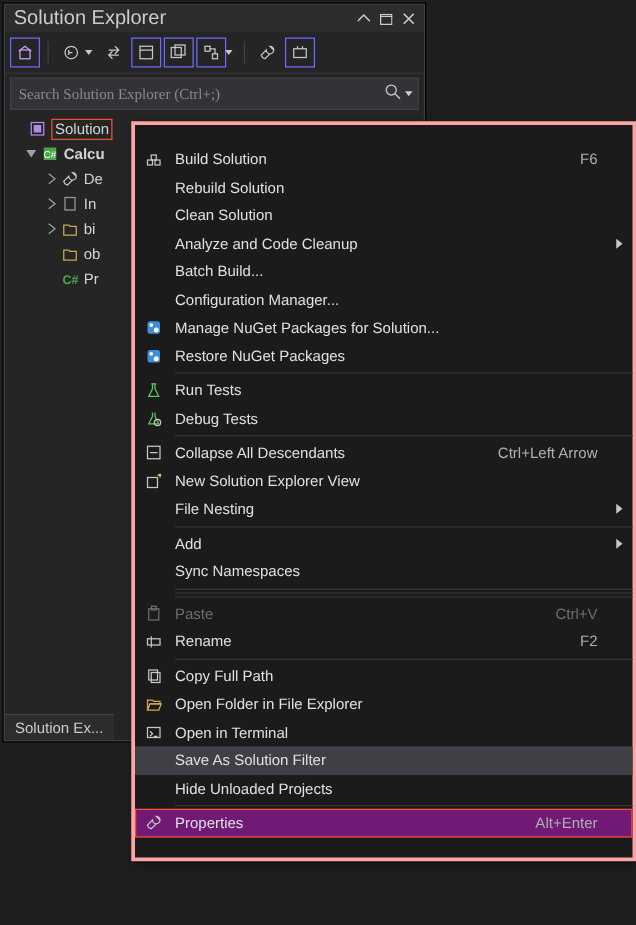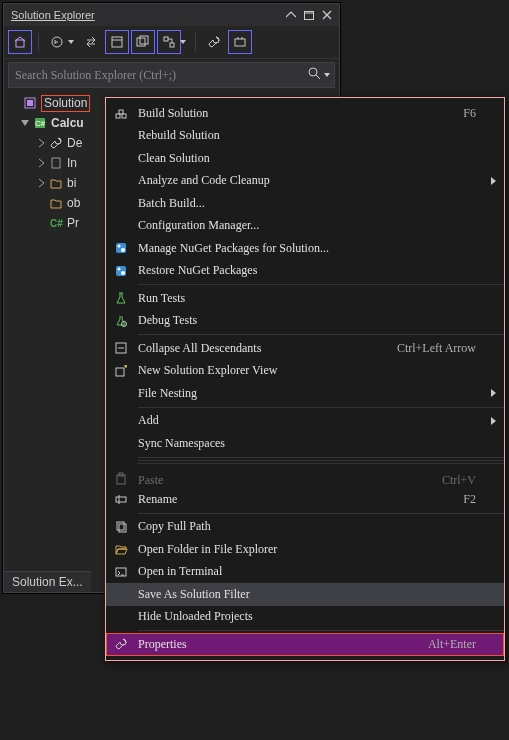--- a/index.html
+++ b/index.html
@@ -25,21 +25,21 @@
     box-shadow: 0 0 0 1px #000;
   }
   .titlebar {
     display: flex;
     align-items: center;
     height: 22px;
     padding: 0 4px;
     background: #2d2d30;
     color: #ccc;
   }
-  .titlebar .title { flex: 1; padding-left: 3px; font-size: 11px; text-decoration: underline; }
+  .titlebar .title { flex: 1; padding-left: 3px; font-size: 16px; }
   .winbtn { width: 16px; height: 14px; display:flex; align-items:center; justify-content:center; color:#ccc; margin-left:2px;}
   .winbtn svg { display:block; }
   .toolbar {
     display: flex;
     align-items: center;
     height: 28px;
     padding: 2px 4px;
     gap: 2px;
     background: #252526;
     border-bottom: 1px solid #333337;
@@ -91,32 +91,31 @@
     padding:3px 8px;
     border-top:1px solid #3f3f46;
   }
 
   .ctxmenu {
     position:absolute;
     left: 105px;
     top: 97px;
     width: 398px;
     background: #1b1b1c;
-    border: 1px solid #fca5a5;
+    border: 3px solid #fca5a5;
     box-shadow: 2px 2px 6px rgba(0,0,0,0.6);
-    padding: 4px 0;
-    font-family: Liberation Serif, serif;
+    padding: 16px 0;
   }
   .mi {
     display:flex; align-items:center; height:22.5px;
     padding: 0 28px 0 6px;
     position:relative;
     color:#e0e0e0;
   }
-  .mi.disabled { color:#6d6d6d;align-items:flex-end; }
+  .mi.disabled { color:#6d6d6d; }
   .mi.hover { background:#3f3f46; }
   .mi.redhl { background:#701a75; outline:1px solid #f05030; outline-offset:-1px;}
   .mi .micon { width:18px; height:18px; display:flex; align-items:center; justify-content:center; margin-right:8px; color:#c8c8c8; flex-shrink:0;}
   .mi.disabled .micon { color:#6d6d6d; }
   .mi .mlabel { flex:1; font-size:12px;}
   .mi .mshort { font-size:12px; color:#b0b0b0; margin-left:10px;}
   .mi.disabled .mshort { color:#6d6d6d;}
   .mi .sub {
     position:absolute; right:8px; top:50%; transform:translateY(-50%);
     width:0;height:0;border-top:4px solid transparent;border-bottom:4px solid transparent;border-left:5px solid #c8c8c8;

